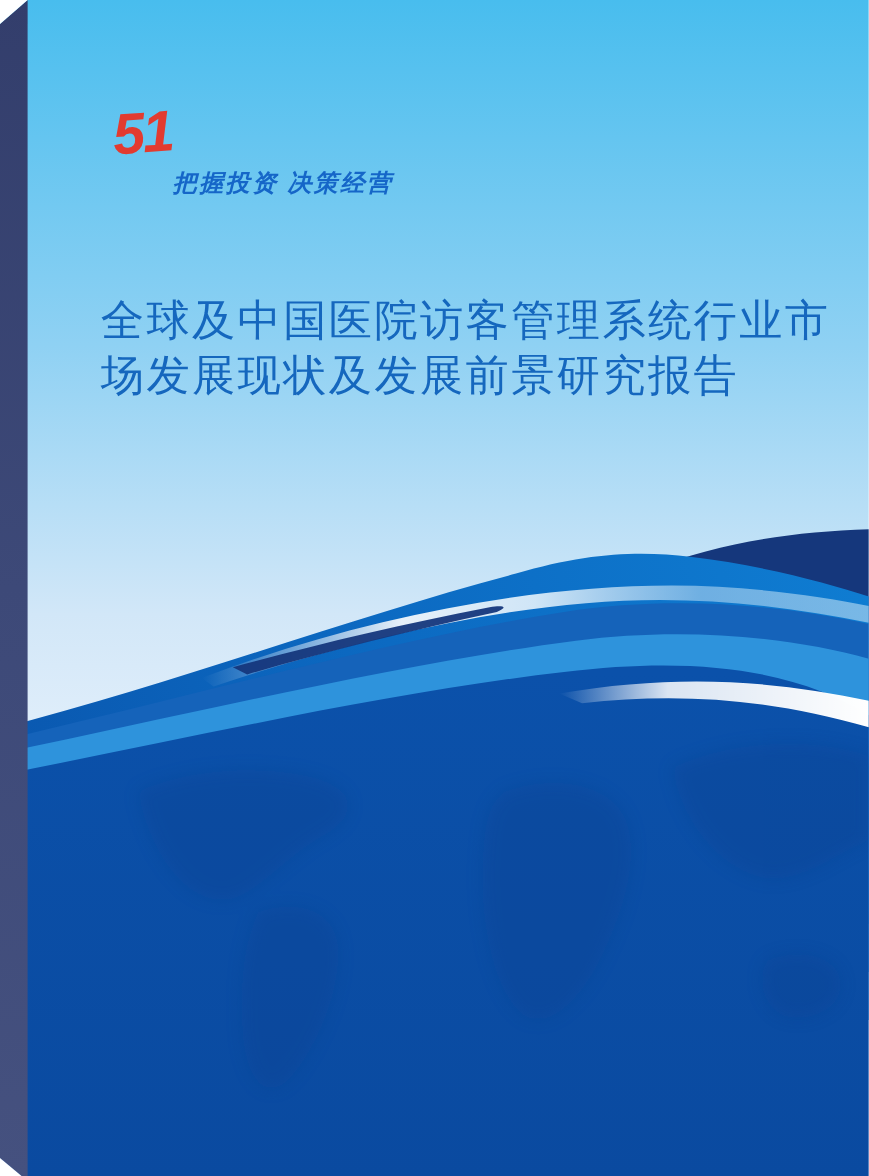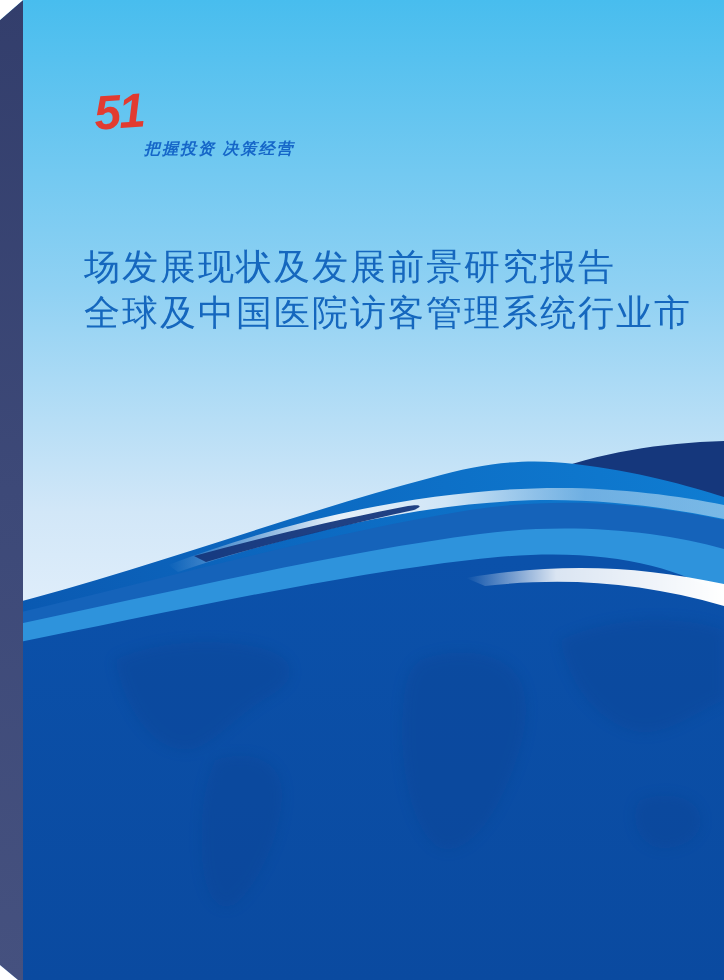--- a/index.html
+++ b/index.html
@@ -45,21 +45,21 @@
     font-size:41px;
     color:#1A5FB0;
     letter-spacing:0px;
     display:inline-block;
   }
   .logo-tagline{
     margin-left:50px;
     margin-top:3px;
     font-style:italic;
     font-weight:700;
-    font-size:16px;
+    font-size:20px;
     letter-spacing:2px;
     color:#1566C8;
   }
   .title{
     position:absolute;
     left:84px;top:244px;
     z-index:2;
     margin:0;
     width:600px;
     font-weight:500;
@@ -146,17 +146,17 @@
   </svg>
 
   <div class="logo">
     <div class="logo-row">
       <span class="logo-51">51</span>
     </div>
     <div class="logo-tagline">把握投资 决策经营</div>
   </div>
 
   <h1 class="title">
+    <span class="title-line">全球及中国医院访客管理系统行业市</span>
     <span class="title-line">场发展现状及发展前景研究报告</span>
-    <span class="title-line">全球及中国医院访客管理系统行业市</span>
   </h1>
 
 </div>
 
 </body></html>

